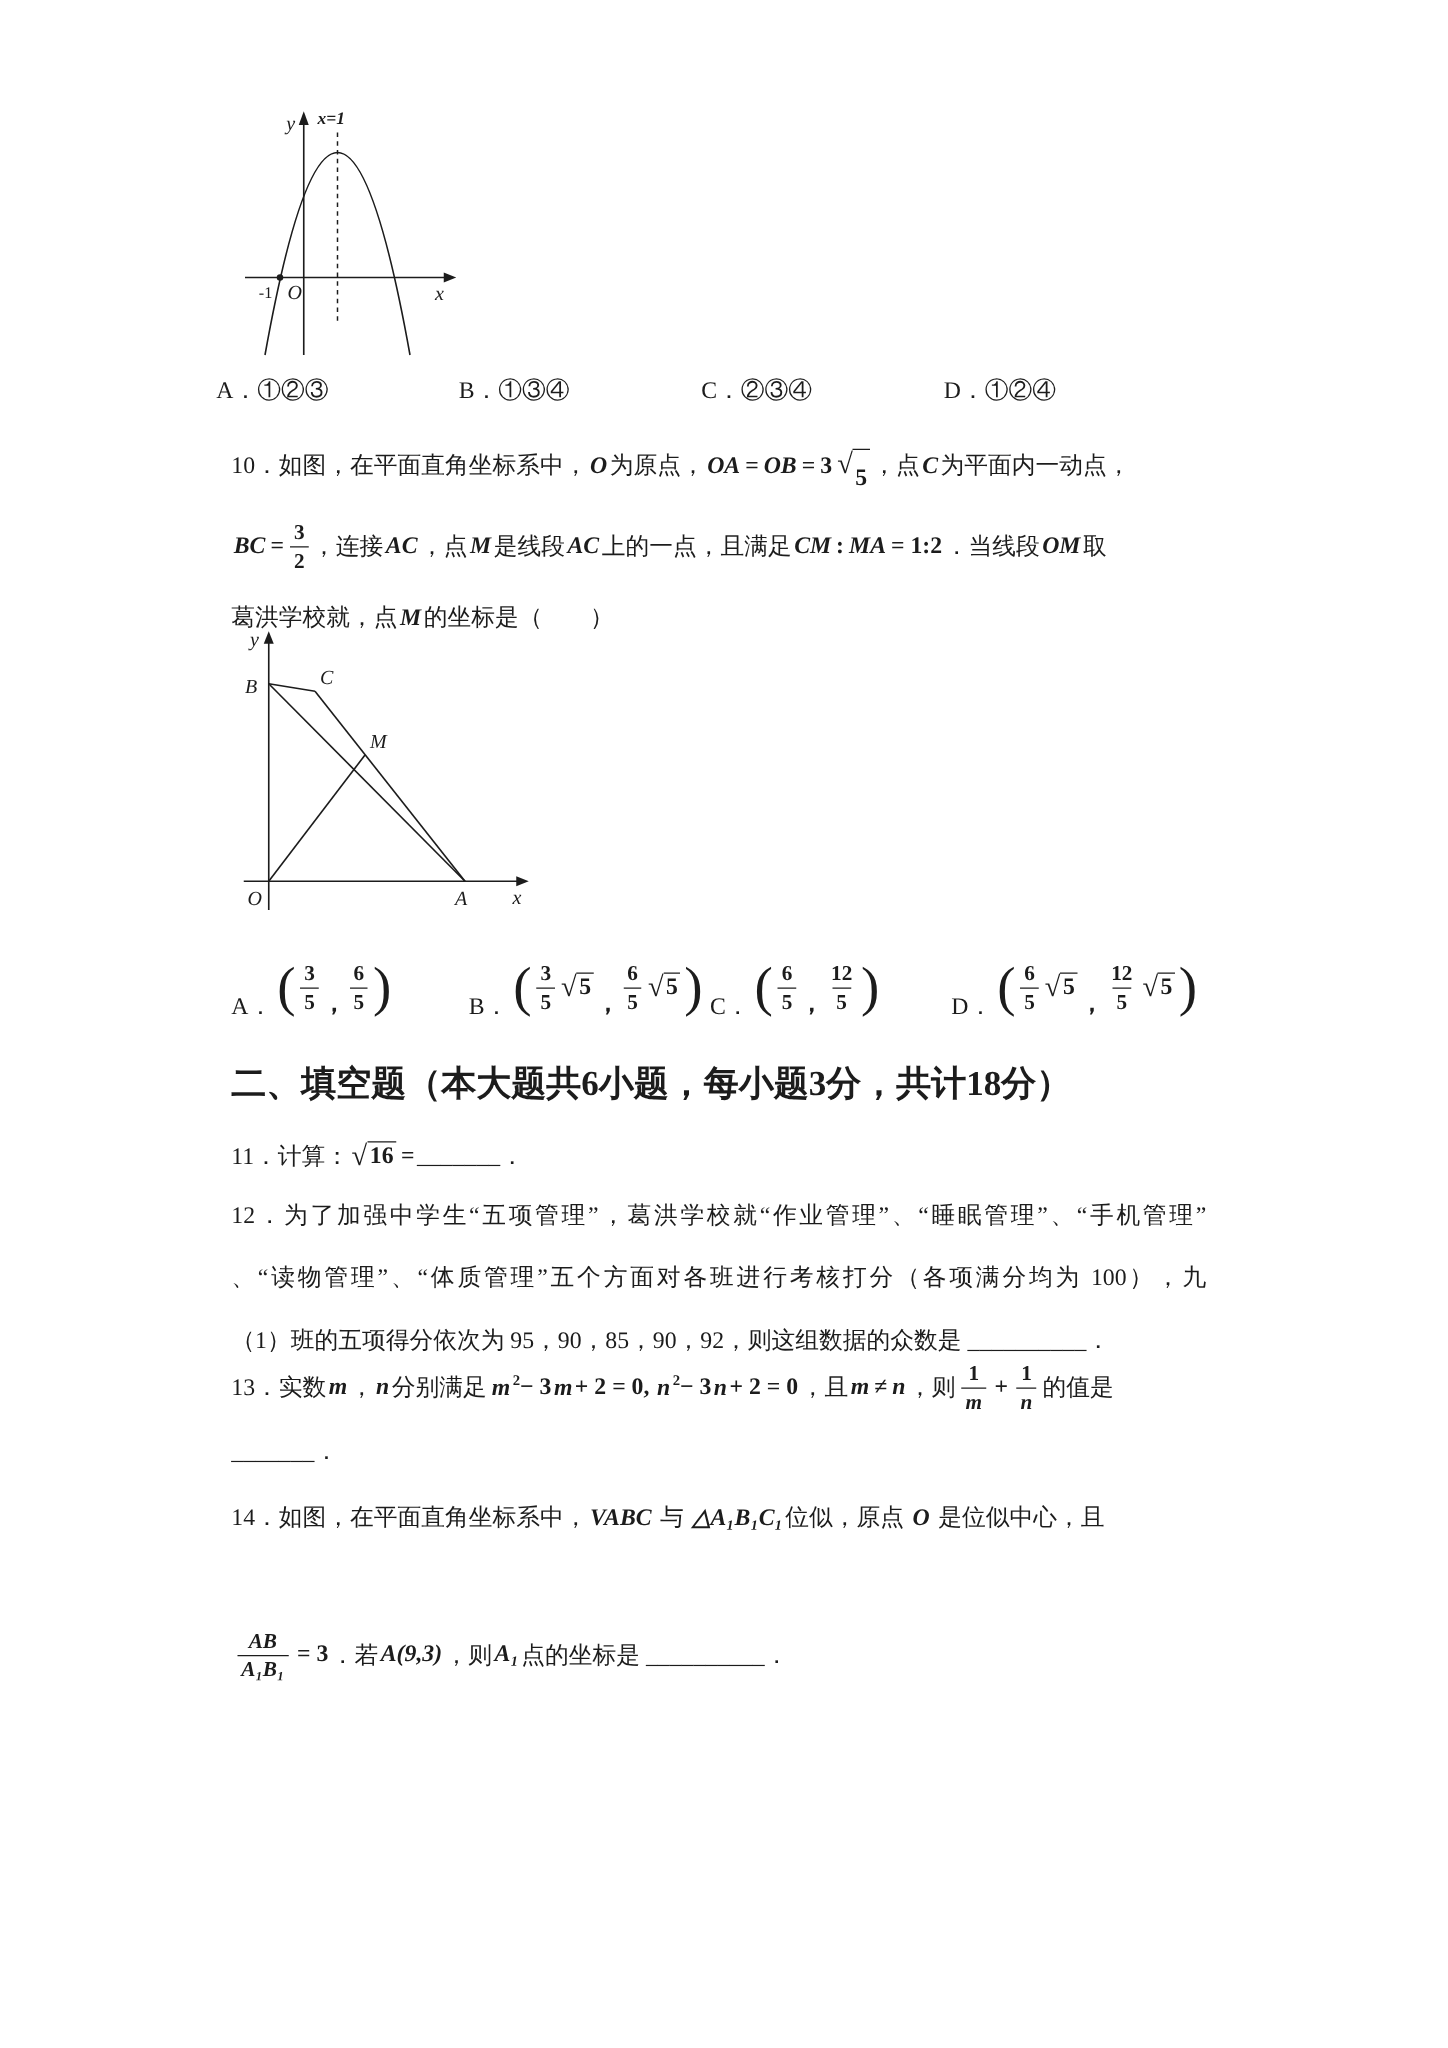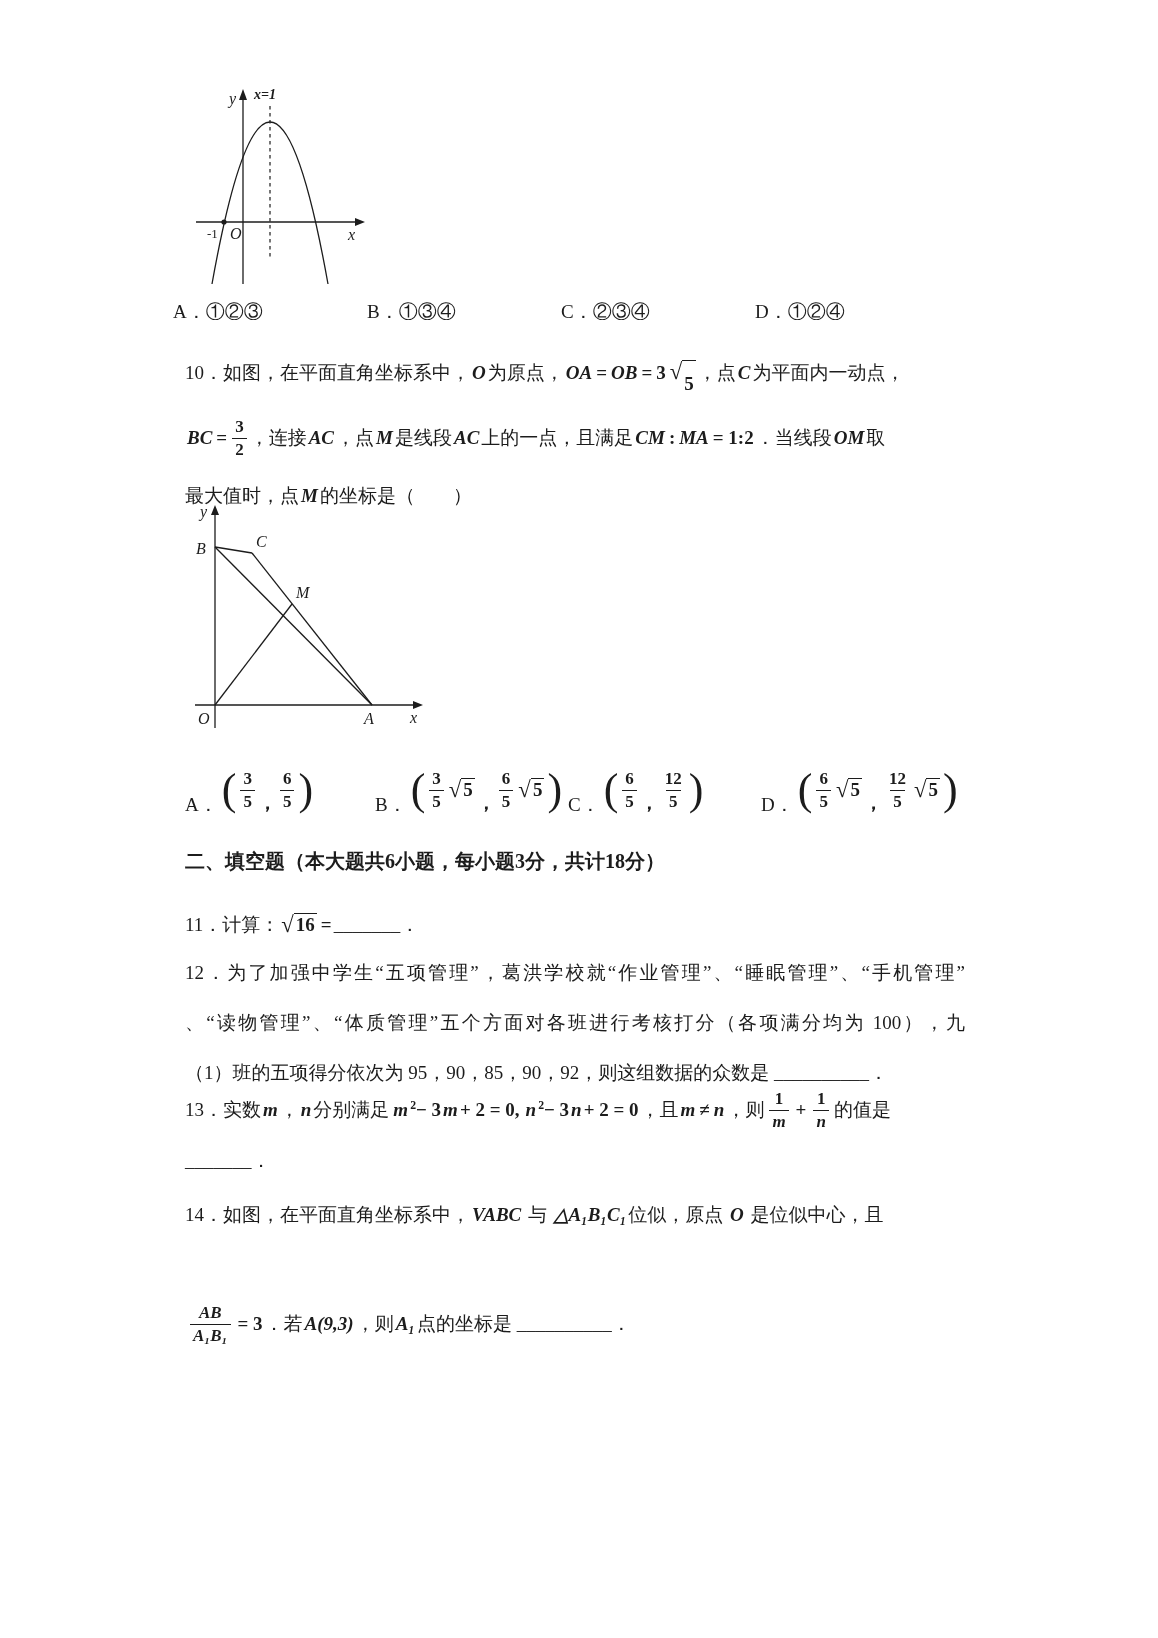--- a/index.html
+++ b/index.html
@@ -16,21 +16,21 @@
   .frac .den{border-top:1.6px solid #1c1c1c;padding:0 3px;}
   .sqrt{display:inline-flex;align-items:flex-start;font-weight:bold;margin:0 2px;}
   .rsgn{font-size:1.2em;line-height:1.05;}
   .rbar{border-top:1.7px solid #1c1c1c;padding:0 2px;}
   .bigp{font-size:44px;font-weight:400;line-height:1;align-self:center;margin:0 1px;}
   .q10opt{position:absolute;top:0;display:flex;align-items:center;height:64px;}
   .optlab{align-self:flex-end;padding-bottom:4px;margin-right:3px;}
   .lowc{align-self:flex-end;padding-bottom:6px;font-weight:bold;}
   .q9row{display:flex;width:776px;}
   .q9opt{width:194px;}
-  .sechead{font-weight:bold;font-size:20px;}
+  .sechead{font-weight:bold;font-size:28px;}
   .jline{text-align:justify;text-align-last:justify;line-height:50px;}
   .nline{line-height:50px;white-space:nowrap;}
   sup{font-size:0.62em;}
   .figsvg line,.figsvg path{stroke:#1c1c1c;stroke-width:1.3;fill:none;}
   .figsvg .dash{stroke-dasharray:3.5,3.5;stroke-width:1.2;}
   .figsvg polygon,.figsvg circle{fill:#1c1c1c;stroke:none;}
   .figsvg text{font-size:16px;fill:#1c1c1c;font-family:"Liberation Serif",serif;}
   .figsvg .it{font-style:italic;}
   .figsvg .sm{font-size:13px;}
   .figsvg .bi{font-weight:bold;font-style:italic;font-size:14px;}
@@ -85,21 +85,21 @@
         <span>上的一点，且满足</span>
         <span class="mi">CM</span>
         <span class="mb">:</span>
         <span class="mi">MA</span>
         <span class="mb">= 1:2</span>
         <span>．当线段</span>
         <span class="mi">OM</span>
         <span>取</span>
     </div>
     <div class="tline" style="margin-top:4px">
-      <span>最大值时，点</span><span class="mi">M</span><span>的坐标是（　　）</span>
+      <span>葛洪学校就，点</span><span class="mi">M</span><span>的坐标是（　　）</span>
     </div>
   </div>
 
   <svg class="abs figsvg" style="left:186px;top:500px" width="250" height="240" viewBox="0 0 250 240">
     <line x1="29" y1="228" x2="29" y2="12"></line>
     <polygon points="29,5 25,15 33,15"></polygon>
     <line x1="9" y1="205" x2="230" y2="205"></line>
     <polygon points="237,205 227,201 227,209"></polygon>
     <line x1="29" y1="47" x2="66" y2="53"></line>
     <line x1="66" y1="53" x2="186" y2="205"></line>

